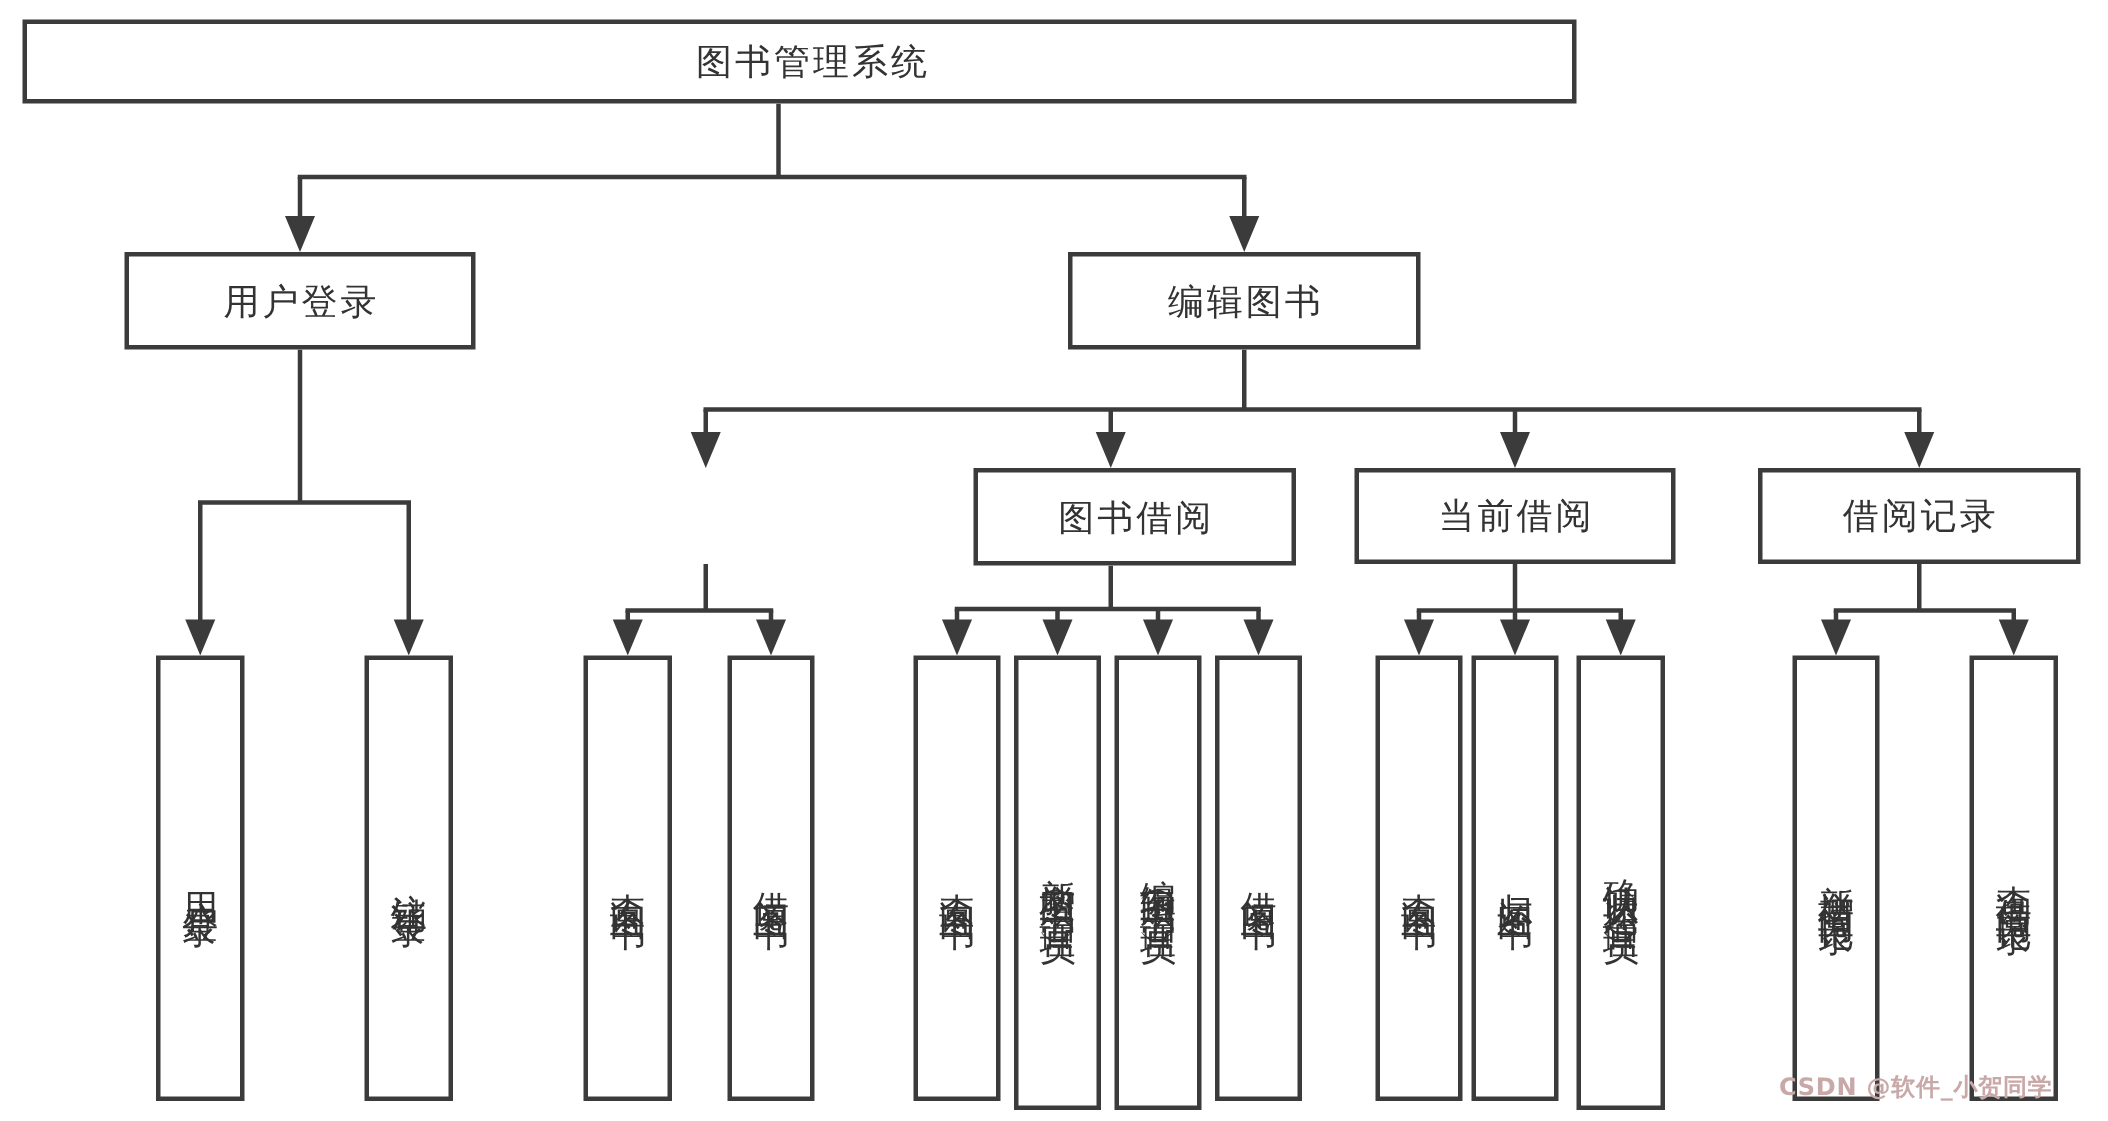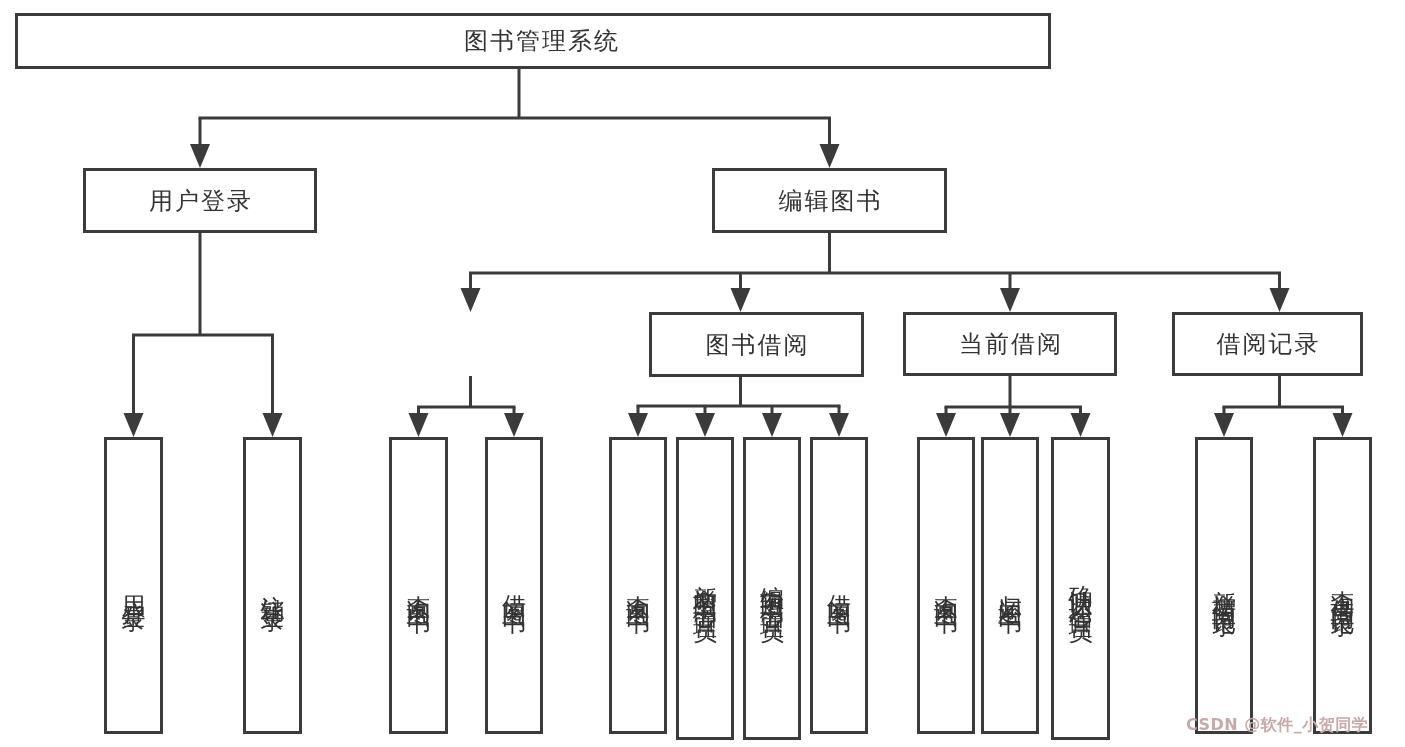--- a/index.html
+++ b/index.html
@@ -117,21 +117,21 @@
       </div>
       <div class="node v" style="left: 243px; top: 437px; width: 59px; height: 297px;">
         <span class="lbl">注销登录</span>
       </div>
       <div class="node h" style="left: 633px; top: 312px; width: 215px; height: 65px; margin-left: 16px;">
         <span class="lbl">图书借阅</span>
       </div>
       <div class="node h" style="left: 903px; top: 312px; width: 214px; height: 64px; text-align: right;">
         <span class="lbl">当前借阅</span>
       </div>
-      <div class="node h" style="left: 1172px; top: 312px; width: 191px; height: 64px;">
+      <div class="node h" style="left: 1172px; top: 312px; width: 215px; height: 64px;">
         <span class="lbl">借阅记录</span>
       </div>
       <div class="node v" style="left: 389px; top: 437px; width: 59px; height: 297px;">
         <span class="lbl">查询图书</span>
       </div>
       <div class="node v" style="left: 485px; top: 437px; width: 58px; height: 297px;">
         <span class="lbl">借阅图书</span>
       </div>
       <div class="node v" style="left: 609px; top: 437px; width: 58px; height: 297px;">
         <span class="lbl">查询图书</span>

